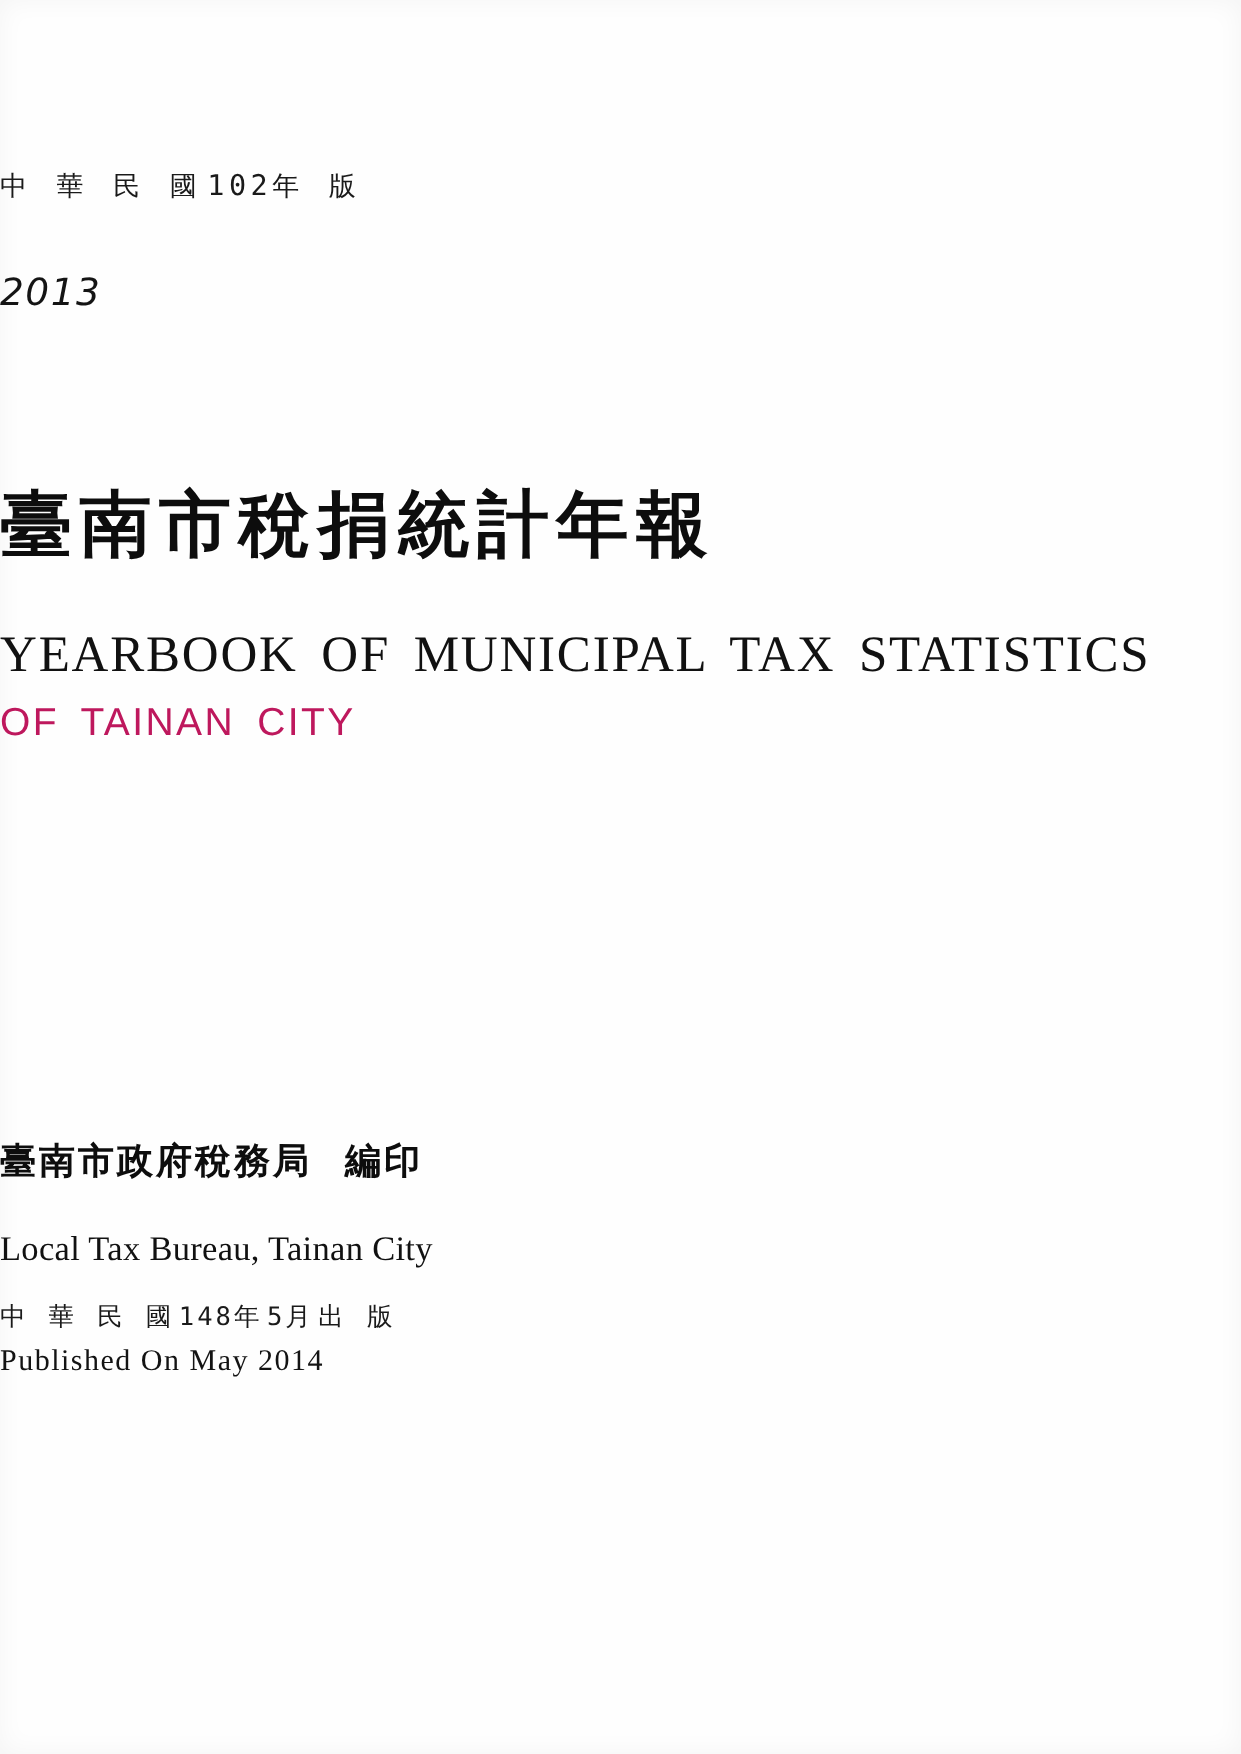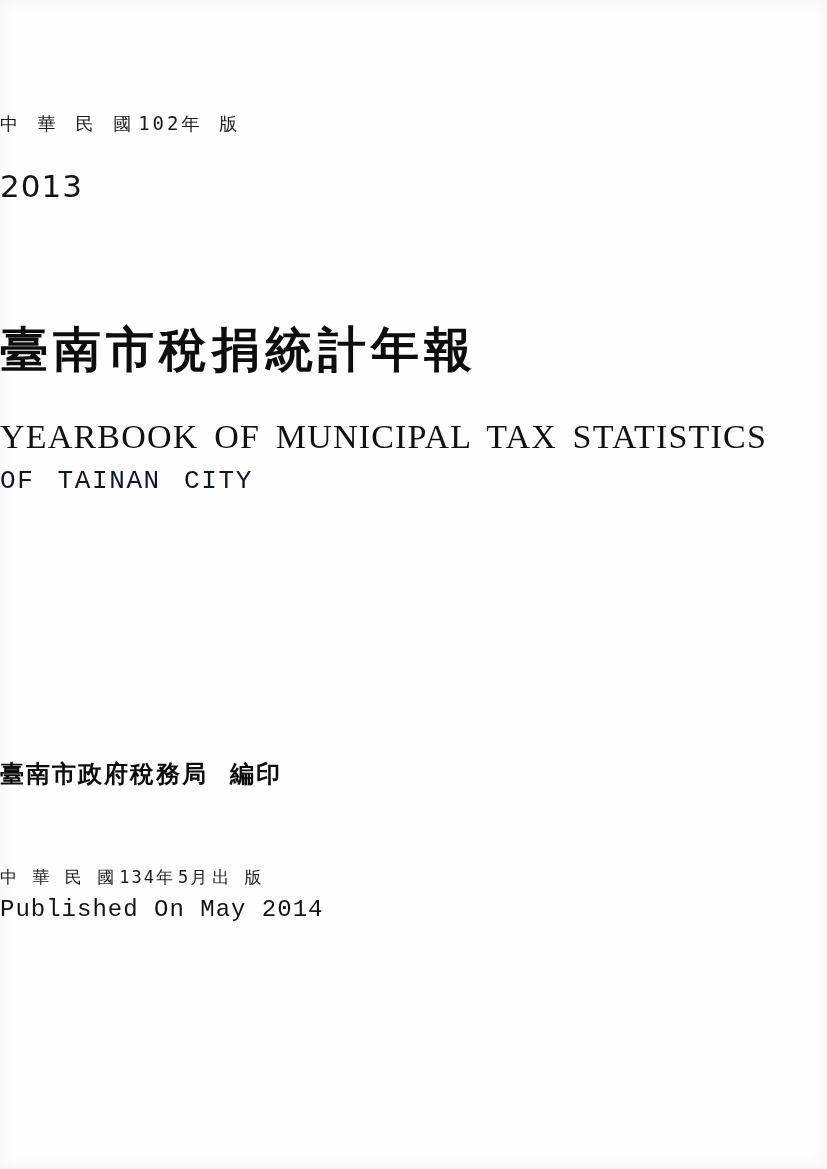--- a/index.html
+++ b/index.html
@@ -46,25 +46,26 @@
     letter-spacing: 3px;
     color: #1a1a1a;
   }
   .roc-year .han {
     font-family: "DejaVu Sans", sans-serif;
     font-size: 18px;
     letter-spacing: 7px;
   }
 
   .ad-year {
-    top: 168px;
+    top: 180px;
     font-family: "DejaVu Sans", sans-serif;
-    font-size: 31px;
+    font-size: 25px;
     letter-spacing: 1px;
     color: #141414;
+    font-style: italic;
   }
 
   .title-zh {
     top: 318px;
     font-family: Liberation Serif, serif;
     font-size: 48px;
     font-weight: 700;
     letter-spacing: 5px;
     color: #0d0d0d;
   }
@@ -72,25 +73,25 @@
   .title-en1 {
     top: 418px;
     font-family: "Liberation Serif", serif;
     font-size: 34px;
     letter-spacing: 1.2px;
     word-spacing: 6px;
     color: #111111;
   }
   .title-en2 {
     top: 466px;
-    font-family: Liberation Mono, monospace;
+    font-family: Liberation Sans, sans-serif;
     font-size: 26px;
     letter-spacing: 1.6px;
     word-spacing: 6px;
-    color: #0f172a;
+    color: #be185d;
   }
 
   .publisher-zh {
     top: 758px;
     font-family: "DejaVu Serif", serif;
     font-size: 24px;
     font-weight: 700;
     letter-spacing: 2px;
     color: #0d0d0d;
   }
@@ -115,22 +116,22 @@
     color: #1a1a1a;
   }
   .pubdate-zh .han {
     font-family: "DejaVu Sans", sans-serif;
     font-size: 17px;
     letter-spacing: 5px;
   }
 
   .pubdate-en {
     top: 896px;
-    font-family: Liberation Mono, monospace;
-    font-size: 24px;
+    font-family: Liberation Serif, serif;
+    font-size: 20px;
     letter-spacing: 1px;
     color: #131313;
   }
 </style>
 </head>
 <body>
 
 <div class="page">
 
   <div class="block roc-year">
@@ -141,20 +142,21 @@
 
   <div class="block title-zh">臺南市稅捐統計年報</div>
 
   <div class="block title-en1">YEARBOOK OF MUNICIPAL TAX STATISTICS</div>
   <div class="block title-en2">OF TAINAN CITY</div>
 
   <div class="block publisher-zh">
     <span>臺南市政府稅務局</span><span class="gap"></span><span>編印</span>
   </div>
 
+  <div class="block publisher-en">Local Tax Bureau, Tainan City</div>
 
   <div class="block pubdate-zh">
-    <span class="han">中 華 民 國</span><span>134</span><span class="han">年</span><span>5</span><span class="han">月</span><span class="han">出 版</span>
+    <span class="han">中 華 民 國</span><span>148</span><span class="han">年</span><span>5</span><span class="han">月</span><span class="han">出 版</span>
   </div>
 
   <div class="block pubdate-en">Published On May  2014</div>
 
 </div>
 
 </body></html>

